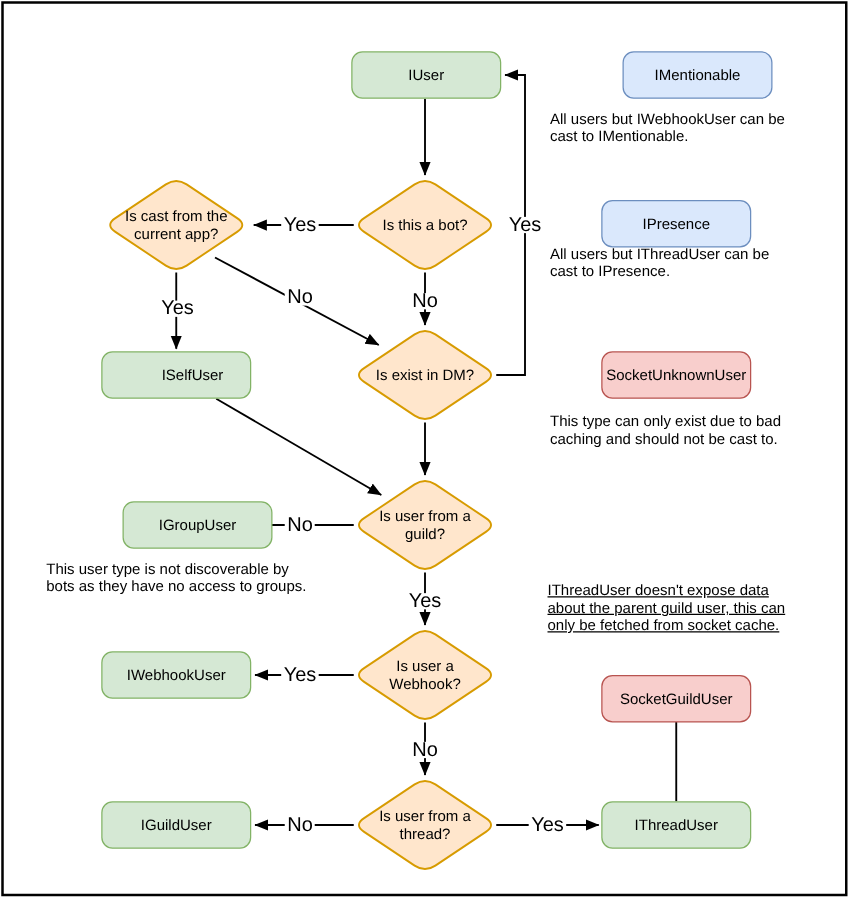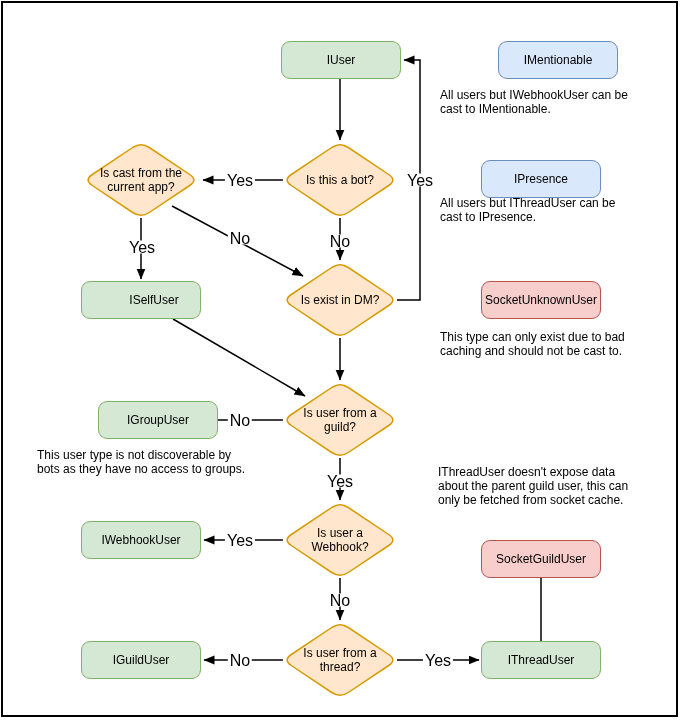--- a/index.html
+++ b/index.html
@@ -53,21 +53,21 @@
   .el-wh-yes     { left:240px; top:540px; }
   .el-wh-no      { left:340px; top:600px; }
   .el-thread-no  { left:240px; top:660px; }
   .el-thread-yes { left:438px; top:660px; }
 
   .note { position:absolute; font-size:12px; line-height:14px; text-align:left; }
   .note-mentionable { left:440px; top:88px;  width:200px; }
   .note-presence    { left:440px; top:196px; width:200px; }
   .note-unknown     { left:440px; top:330px; width:200px; }
   .note-group       { left:37px;  top:448px; width:210px; }
-  .note-thread      { left:438px; top:465px; width:207px; }
+  .note-thread      { left:438px; top:465px; width:207px;text-decoration:underline; }
 </style>
 </head>
 <body>
 
 <div class="frame"></div>
 
 <svg class="layer" width="682" height="722" viewBox="0 0 682 722">
   <defs>
     <path id="diamond-shape" d="M -8.3 -32.5 Q 0 -38 8.3 -32.5 L 48.7 -5.5 Q 57 0 48.7 5.5 L 8.3 32.5 Q 0 38 -8.3 32.5 L -48.7 5.5 Q -57 0 -48.7 -5.5 Z"></path>
     <marker id="arrow" markerUnits="userSpaceOnUse" markerWidth="12" markerHeight="10" refX="10.5" refY="4.5" orient="auto">

